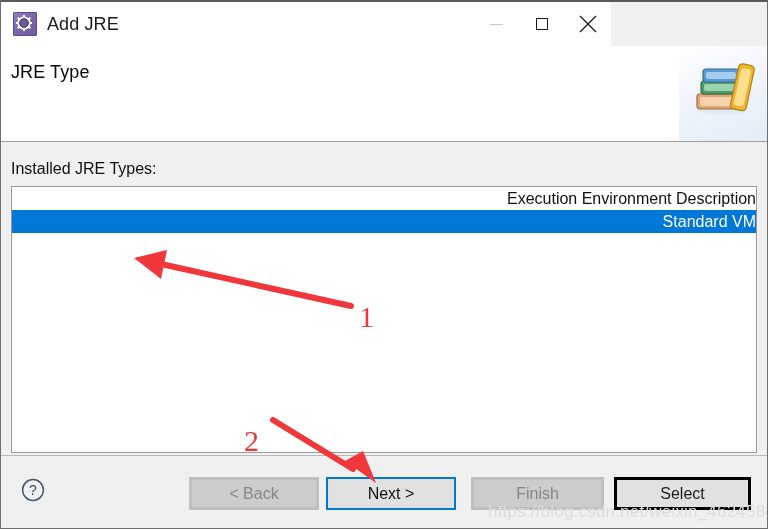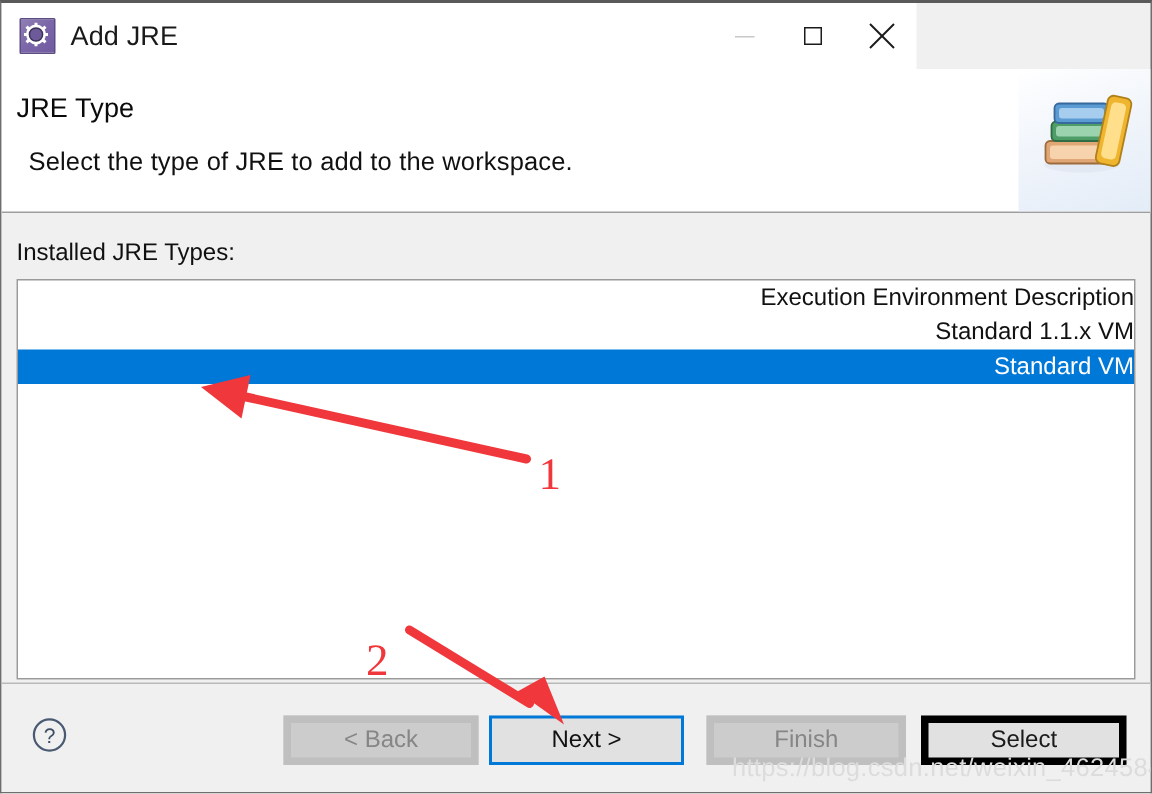--- a/index.html
+++ b/index.html
@@ -188,21 +188,21 @@
     width: 24px;
     height: 24px;
   }
   .dlgbtn {
     position: absolute;
     top: 21px;
     height: 33px;
     font-size: 16px;
     font-family: "Liberation Sans", sans-serif;
     background: #e1e1e1;
-    border: 5px solid #000000;
+    border: 3px solid #000000;
     box-sizing: border-box;
     color: #1b1b1b;
     display: flex;
     align-items: center;
     justify-content: center;
     padding: 0;
   }
   .dlgbtn.disabled {
     background: #cccccc;
     border-color: #bfbfbf;
@@ -303,28 +303,26 @@
         <rect x="10" y="13" width="36" height="13" rx="3" fill="#5a9bd4" stroke="#37699c" stroke-width="1.2"></rect>
         <rect x="13" y="16" width="30" height="7" rx="2" fill="#a7cdee"></rect>
 
         <g transform="rotate(12 48 33)">
           <rect x="41" y="8" width="16" height="46" rx="4" fill="#f0b52e" stroke="#b0801a" stroke-width="1.2"></rect>
           <rect x="44" y="12" width="10" height="38" rx="3" fill="#ffdf8c"></rect>
         </g>
       </svg>
     </div>
     <div id="header-title">JRE Type</div>
-    <div id="header-desc">Select the type of JRE to add to the workspace.</div>
   </div>
 
   <div id="body-area">
     <div id="list-label">Installed JRE Types:</div>
     <div id="listbox">
       <div class="list-item">Execution Environment Description</div>
-      <div class="list-item">Standard 1.1.x VM</div>
       <div class="list-item selected">Standard VM</div>
     </div>
   </div>
 
   <div id="footer">
     <svg id="help-icon" viewBox="0 0 24 24" xmlns="http://www.w3.org/2000/svg">
       <circle cx="12" cy="12" r="10.4" fill="#f0f0f0" stroke="#4a5a72" stroke-width="1.5"></circle>
       <text x="12" y="17" text-anchor="middle" font-family="Liberation Sans, sans-serif" font-size="14" fill="#3d4d66">?</text>
     </svg>
 

